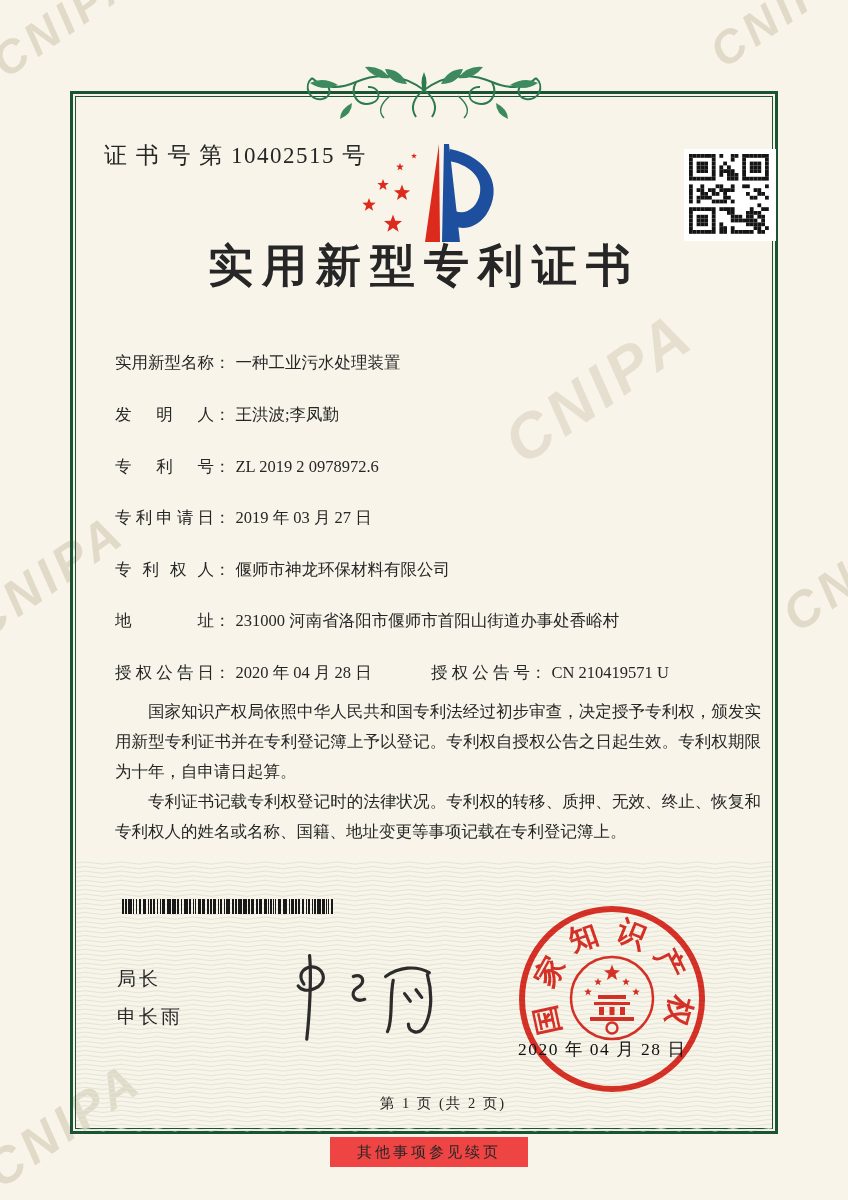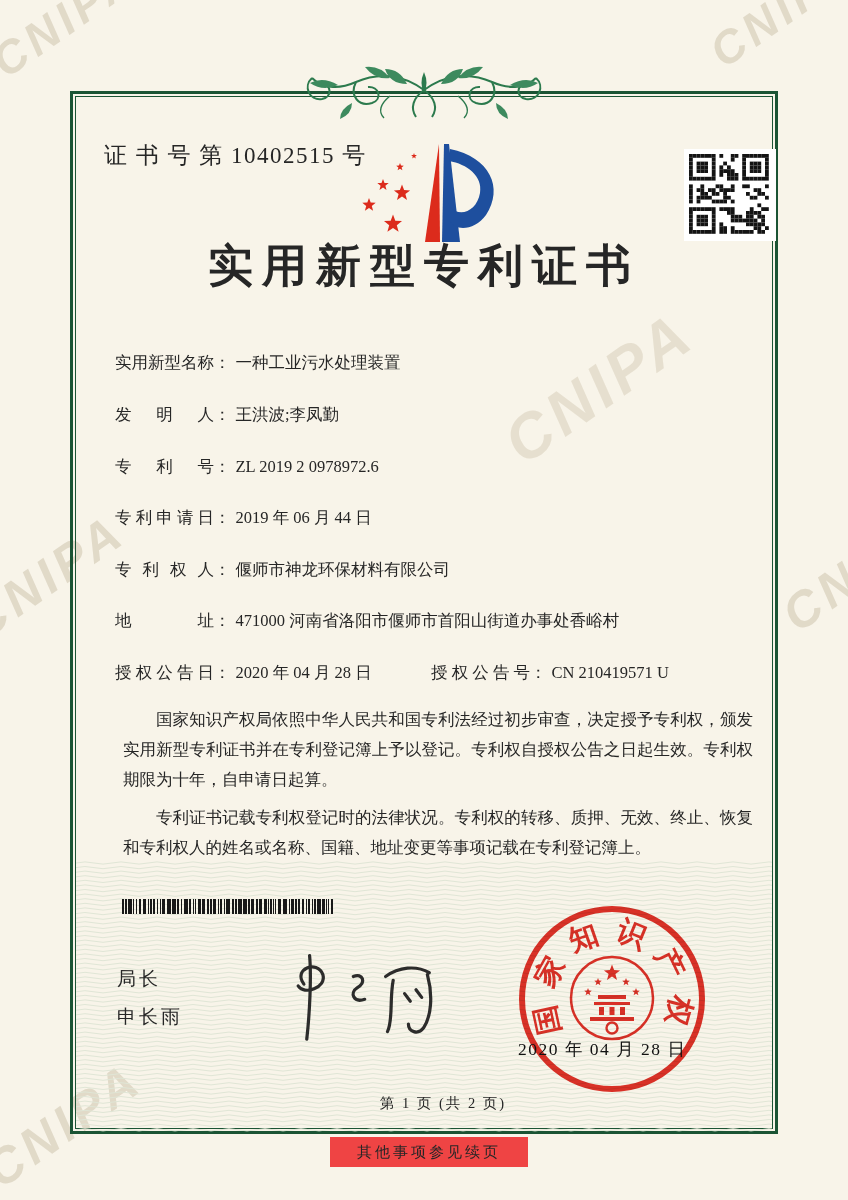--- a/index.html
+++ b/index.html
@@ -12,21 +12,21 @@
   .ornament{position:absolute;left:294px;top:56px;}
   .cert-no{position:absolute;left:104px;top:140px;font-size:23px;letter-spacing:1.5px;}
   .logo{position:absolute;left:338px;top:136px;}
   .qr{position:absolute;left:684px;top:149px;width:92px;height:92px;background:#ffffff;}
   .title{position:absolute;left:0;right:0;top:236px;text-align:center;font-size:45px;font-weight:700;letter-spacing:9px;}
   .field-row{position:absolute;left:115px;font-size:16.5px;white-space:nowrap;}
   .flabel{display:inline-block;width:99px;text-align:justify;text-align-last:justify;vertical-align:top;}
   .fvalue{margin-left:5px;}
   .field-extra{position:absolute;left:316px;top:0;}
   .paragraphs{position:absolute;left:115px;top:697px;width:646px;font-size:16.5px;line-height:1.82;text-align:justify;}
-  .paragraphs p{margin:8px;text-indent:2em;font-family:Liberation Serif, serif;}
+  .paragraphs p{margin:0;text-indent:2em;font-family:Liberation Serif, serif;}
   .barcode{position:absolute;left:122px;top:899px;}
   .waves{position:absolute;left:76px;top:860px;pointer-events:none;}
   .sig-title{position:absolute;left:117px;top:966px;font-size:19px;letter-spacing:3px;}
   .sig-name{position:absolute;left:117px;top:1004px;font-size:19px;letter-spacing:3px;}
   .signature{position:absolute;left:252px;top:948px;}
   .seal{position:absolute;left:512px;top:899px;mix-blend-mode:multiply;opacity:.93;}
   .seal-date{position:absolute;left:518px;top:1037px;font-size:17.5px;letter-spacing:1.5px;color:#111;}
   .page-info{position:absolute;left:0;right:0;top:1094px;text-align:center;font-size:14.5px;letter-spacing:2px;padding-left:38px;}
   .note-box{position:absolute;left:330px;top:1137px;width:198px;height:30px;background:#ef4444;
         text-align:center;line-height:30px;font-size:15px;letter-spacing:3px;}
@@ -367,27 +367,27 @@
   <div class="field-row" style="top:352px">
     <span class="flabel">实用新型名称</span><span>：</span><span class="fvalue">一种工业污水处理装置</span>
   </div>
   <div class="field-row" style="top:404px">
     <span class="flabel">发明人</span><span>：</span><span class="fvalue">王洪波;李凤勤</span>
   </div>
   <div class="field-row" style="top:456px">
     <span class="flabel">专利号</span><span>：</span><span class="fvalue">ZL 2019 2 0978972.6</span>
   </div>
   <div class="field-row" style="top:507px">
-    <span class="flabel">专利申请日</span><span>：</span><span class="fvalue">2019 年 06 月 44 日</span>
+    <span class="flabel">专利申请日</span><span>：</span><span class="fvalue">2019 年 03 月 27 日</span>
   </div>
   <div class="field-row" style="top:559px">
     <span class="flabel">专利权人</span><span>：</span><span class="fvalue">偃师市神龙环保材料有限公司</span>
   </div>
   <div class="field-row" style="top:610px">
-    <span class="flabel">地址</span><span>：</span><span class="fvalue">471000 河南省洛阳市偃师市首阳山街道办事处香峪村</span>
+    <span class="flabel">地址</span><span>：</span><span class="fvalue">231000 河南省洛阳市偃师市首阳山街道办事处香峪村</span>
   </div>
   <div class="field-row" style="top:662px">
     <span class="flabel">授权公告日</span><span>：</span><span class="fvalue">2020 年 04 月 28 日</span>
     <span class="field-extra">
       <span class="flabel">授权公告号</span><span>：</span><span class="fvalue">CN 210419571 U</span>
     </span>
   </div>
 
   <div class="paragraphs">
     <p>国家知识产权局依照中华人民共和国专利法经过初步审查，决定授予专利权，颁发实用新型专利证书并在专利登记簿上予以登记。专利权自授权公告之日起生效。专利权期限为十年，自申请日起算。</p>

